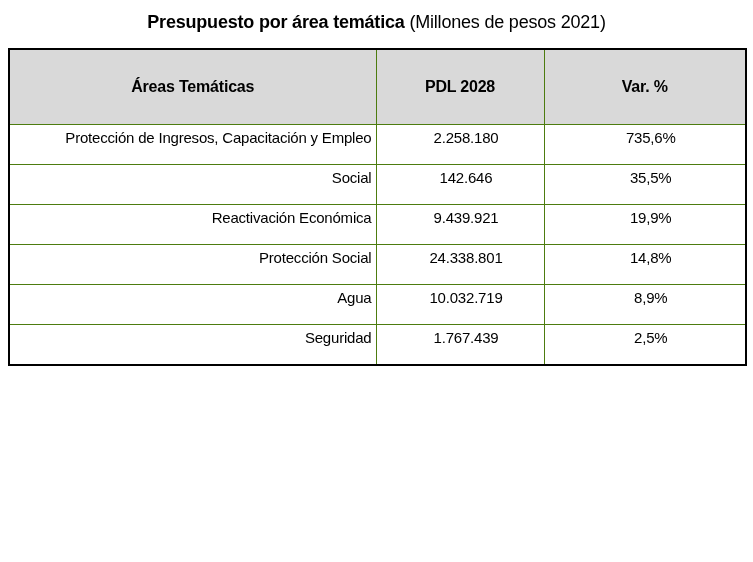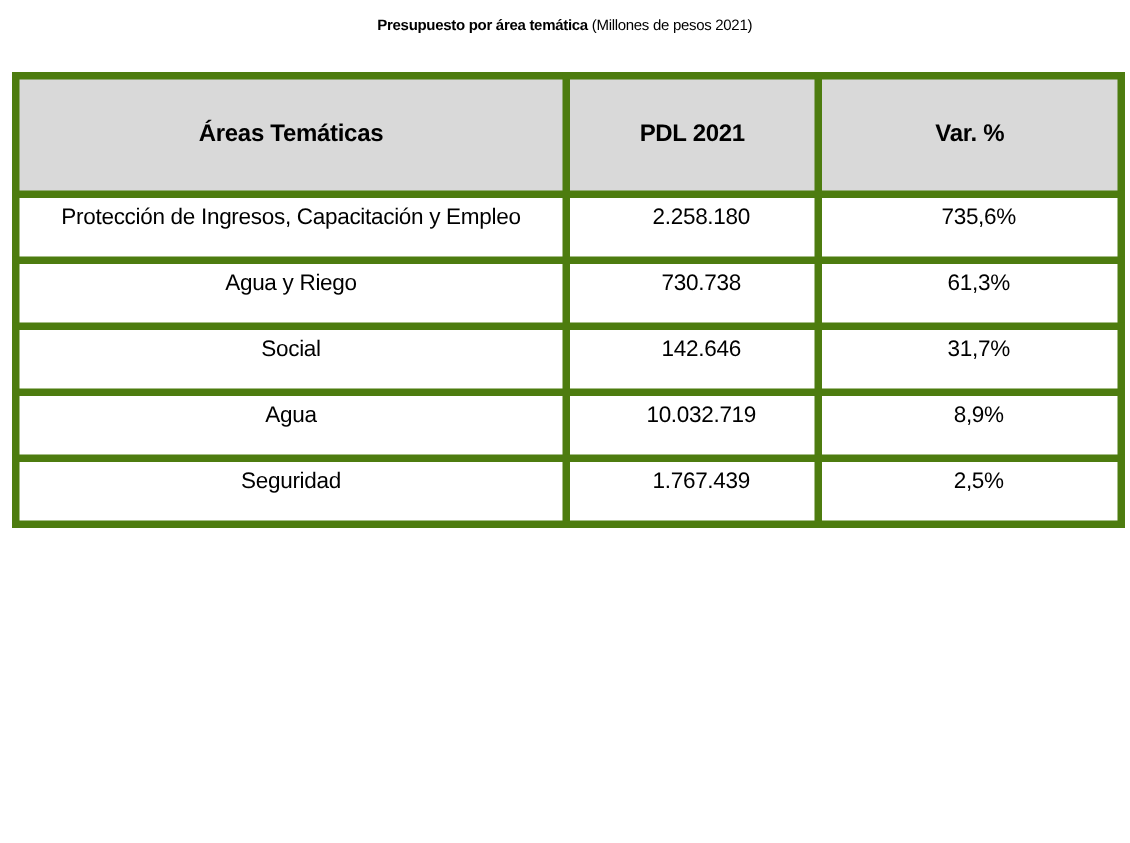--- a/index.html
+++ b/index.html
@@ -15,37 +15,37 @@
     height: 562px;
     background: #ffffff;
     overflow: hidden;
   }
   .title {
     position: absolute;
     top: 12px;
     left: 0;
     width: 753px;
     text-align: center;
-    font-size: 10px;
+    font-size: 18px;
     letter-spacing: -0.2px;
   }
   .title .bold { font-weight: bold; }
   .title .regular { font-weight: normal; }
 
   table.budget {
     position: absolute;
     top: 48px;
     left: 8px;
     width: 737px;
     border-collapse: collapse;
     table-layout: fixed;
     font-size: 15px;
   }
   table.budget, table.budget th, table.budget td {
-    border: 5px solid #4d7c0f;
+    border: 1px solid #4d7c0f;
   }
   table.budget {
     border: 2px solid #000000;
   }
   th.hdr {
     height: 72px;
     background: #d9d9d9;
     font-weight: bold;
     font-size: 16px;
     text-align: center;
@@ -54,21 +54,21 @@
   }
   td.cell {
     height: 34px;
     vertical-align: top;
     padding-top: 4px;
     letter-spacing: -0.2px;
     background: #ffffff;
     padding-left: 13px;
   }
   td.area-cell {
-    text-align: center;
+    text-align: right;
     padding-left: 4px;
     padding-right: 4px;
   }
   td.num-cell, td.pct-cell {
     text-align: center;
   }
 </style>
 </head>
 <body>
 
@@ -80,47 +80,52 @@
 
   <table class="budget">
     <colgroup>
       <col style="width: 367px;">
       <col style="width: 168px;">
       <col style="width: 202px;">
     </colgroup>
     <thead>
       <tr>
         <th class="hdr">Áreas Temáticas</th>
-        <th class="hdr">PDL 2021</th>
+        <th class="hdr">PDL 2028</th>
         <th class="hdr">Var. %</th>
       </tr>
     </thead>
     <tbody id="table-body">
 
   <tr>
     <td class="cell area-cell">Protección de Ingresos, Capacitación y Empleo</td>
     <td class="cell num-cell">2.258.180</td>
     <td class="cell pct-cell">735,6%</td>
   </tr>
 
-  <tr>
-    <td class="cell area-cell">Agua y Riego</td>
-    <td class="cell num-cell">730.738</td>
-    <td class="cell pct-cell">61,3%</td>
-  </tr>
 
 
   <tr>
     <td class="cell area-cell">Social</td>
     <td class="cell num-cell">142.646</td>
-    <td class="cell pct-cell">31,7%</td>
+    <td class="cell pct-cell">35,5%</td>
+  </tr>
+
+  <tr>
+    <td class="cell area-cell">Reactivación Económica</td>
+    <td class="cell num-cell">9.439.921</td>
+    <td class="cell pct-cell">19,9%</td>
   </tr>
 
 
-
+  <tr>
+    <td class="cell area-cell">Protección Social</td>
+    <td class="cell num-cell">24.338.801</td>
+    <td class="cell pct-cell">14,8%</td>
+  </tr>
 
   <tr>
     <td class="cell area-cell">Agua</td>
     <td class="cell num-cell">10.032.719</td>
     <td class="cell pct-cell">8,9%</td>
   </tr>
 
 
 
   <tr>

